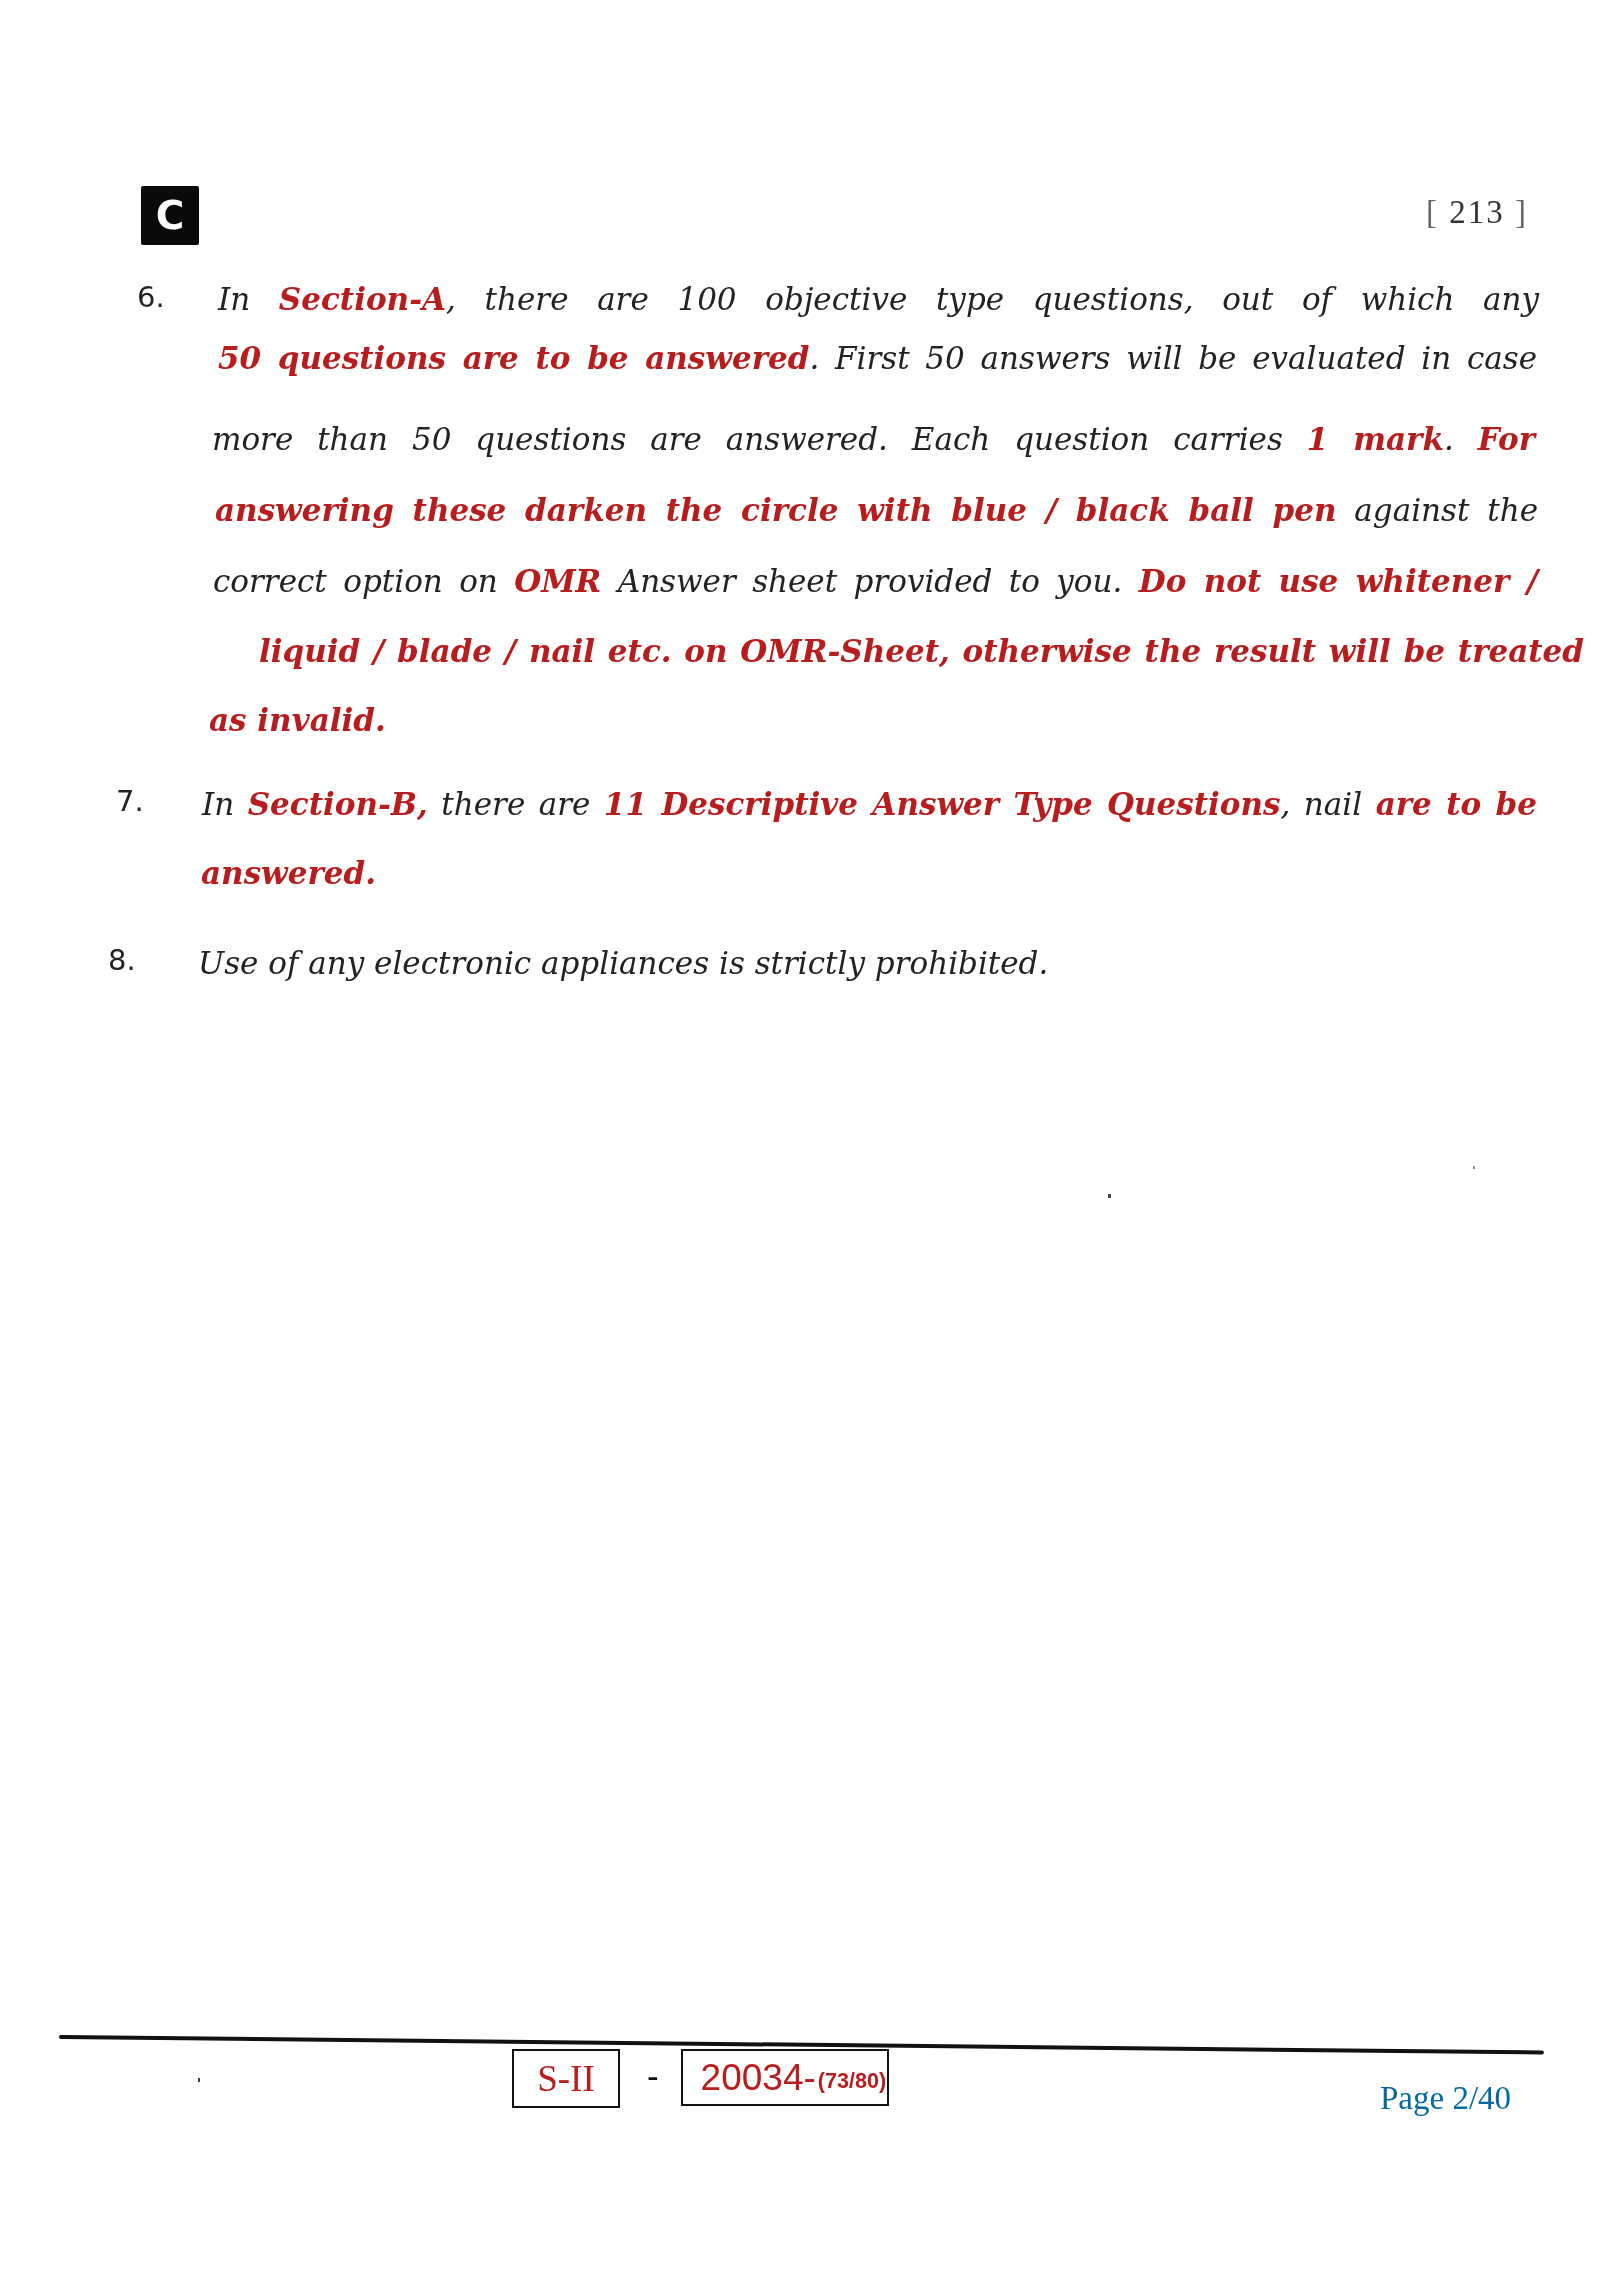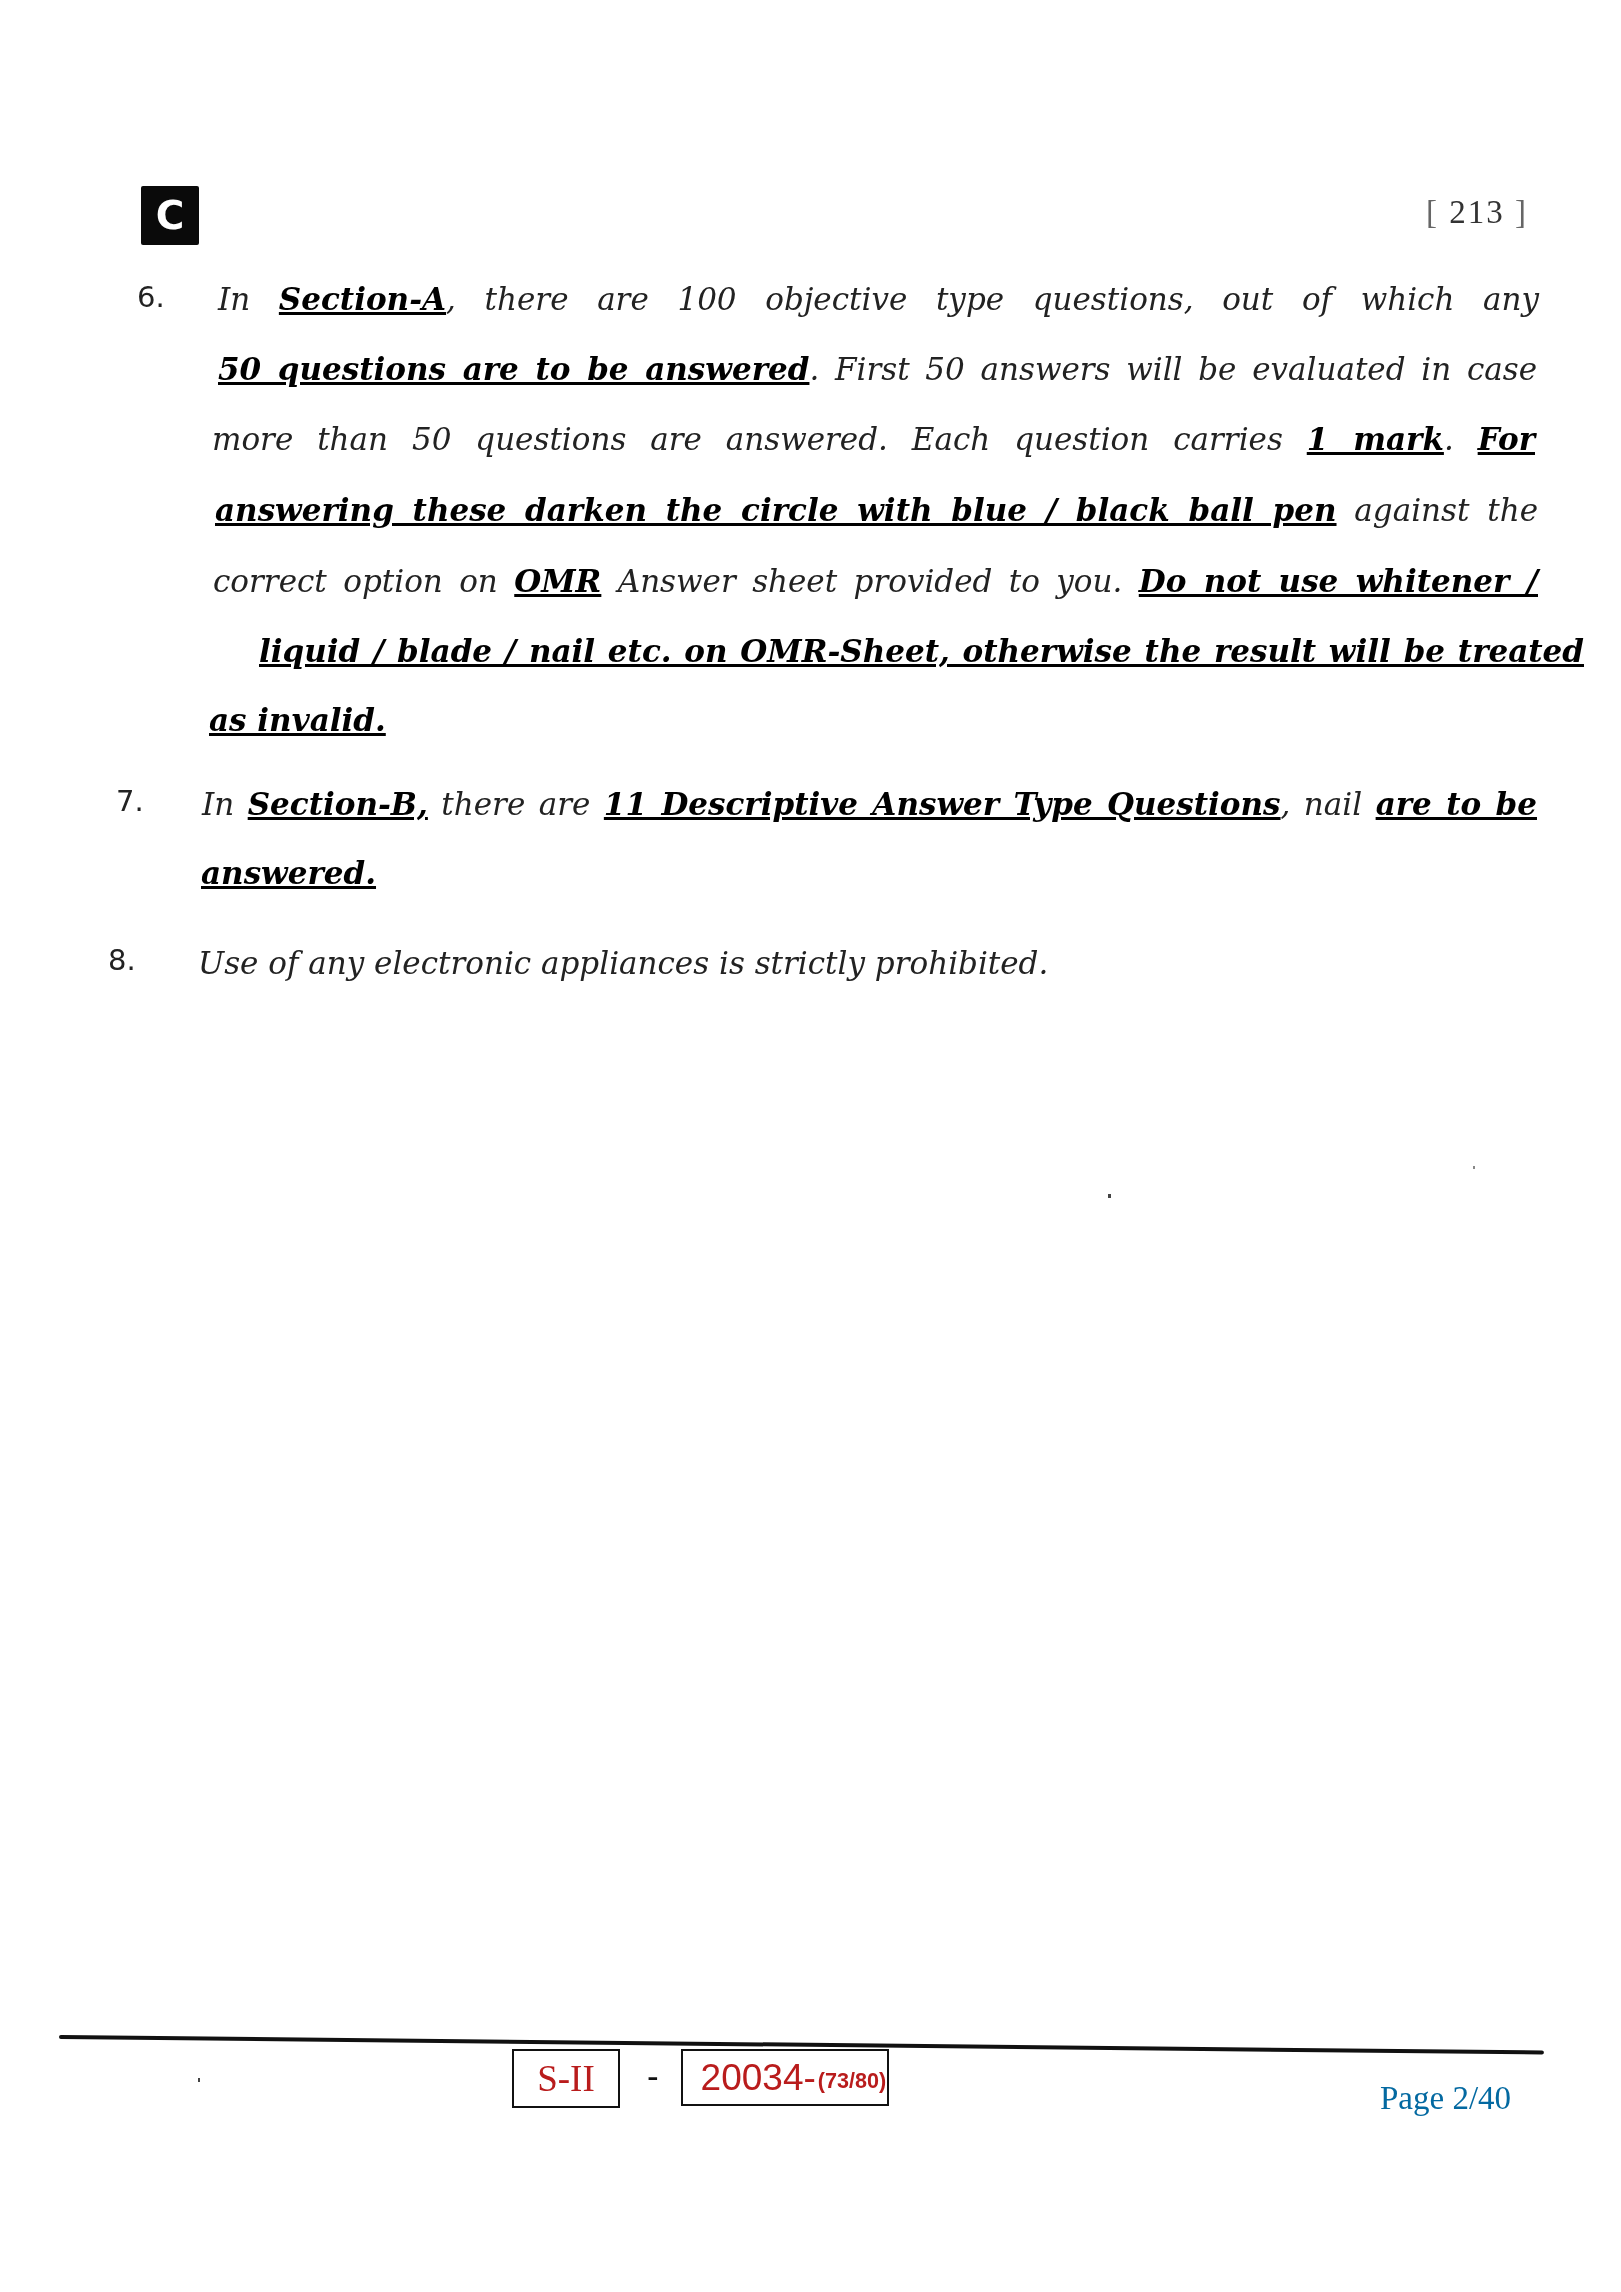--- a/index.html
+++ b/index.html
@@ -10,21 +10,21 @@
            font-family: "DejaVu Sans", sans-serif; font-weight: bold; font-size: 39px;
            display: flex; align-items: center; justify-content: center; }
   .pageref { position: absolute; left: 1426px; top: 194px; font-size: 33px;
              font-family: "Liberation Serif", serif; color: #333; letter-spacing: 2px; }
   .pageref .br { color: #666; font-weight: 300; }
   .item { position: absolute; left: 0; width: 1621px; }
   .num { position: absolute; font-family: "DejaVu Sans", sans-serif; font-size: 29px; color: #222; }
   .line { position: absolute; font-size: 31px; white-space: nowrap; font-style: italic;
           font-family: "DejaVu Serif", serif; color: #222; }
   .line.just { text-align: justify; text-align-last: justify; }
-  .b { font-weight: bold; font-style: italic; color: #000000; text-decoration: underline; }
+  .b { font-weight: bold; font-style: italic; color: #b91c1c; }
   .footer-rule { position: absolute; left: 59px; top: 2035px; width: 1485px; height: 3.9px;
                  background: #111; transform: rotate(0.6deg); transform-origin: left center;
                  border-radius: 2px; }
   .fbox { position: absolute; border: 2.9px solid #111; font-family: "Liberation Sans", sans-serif;
           font-size: 37px; display: flex; align-items: center; justify-content: center; color: #b91c1c; }
   .fbox.s2 { left: 512px; top: 2049px; width: 104px; height: 55px; font-family: "Liberation Serif", serif; }
   .fdash { position: absolute; left: 647px; top: 2056px; font-size: 35px; font-family: "Liberation Sans", sans-serif; }
   .fbox.code { left: 681px; top: 2049px; width: 208px; height: 57px; justify-content: flex-start; padding-left: 17.6px; box-sizing: border-box; }
   .fbox.code small { font-size: 21.6px; font-weight: bold; margin-left: 2px; margin-top: 7.8px; }
   .pagenum { position: absolute; left: 1380px; top: 2080px; font-family: "Liberation Serif", serif; font-size: 33px; color: #0369a1; text-align: right; }
@@ -34,21 +34,21 @@
 <body>
 
 <div class="badge">
     <span>C</span>
   </div>
 <div class="pageref"><span class="br">[ </span><span>213</span><span class="br"> ]</span></div>
 
 <div class="item">
   <div class="num" style="left:137px; top:280px;">6.</div>
   <div class="line just" style="left:218px; top:281px; width:1321px;"><span>In </span><span class="b">Section-A</span><span>, there are 100 objective type questions, out of which any</span></div>
-  <div class="line just" style="left:218px; top:351px; width:1319px;"><span class="b">50 questions are to be answered</span><span>. First 50 answers will be evaluated in case</span></div>
+  <div class="line just" style="left:218px; top:340px; width:1319px;"><span class="b">50 questions are to be answered</span><span>. First 50 answers will be evaluated in case</span></div>
   <div class="line just" style="left:212px; top:421px; width:1323px;"><span>more than 50 questions are answered. Each question carries </span><span class="b">1 mark</span><span>. </span><span class="b">For</span></div>
   <div class="line just" style="left:215px; top:492px; width:1323px;"><span class="b">answering these darken the circle with blue / black ball pen</span><span> against the</span></div>
   <div class="line just" style="left:213px; top:563px; width:1325px;"><span>correct option on </span><span class="b">OMR</span><span> Answer sheet provided to you. </span><span class="b">Do not use whitener /</span></div>
   <div class="line just" style="left:211px; top:633px; width:1325px;margin-left:48px;"><span class="b">liquid / blade / nail etc. on OMR-Sheet, otherwise the result will be treated</span></div>
   <div class="line" style="left:209px; top:702px;"><span class="b">as invalid.</span></div>
 </div>
 
 <div class="item">
   <div class="num" style="left:116px; top:784px;">7.</div>
   <div class="line just" style="left:202px; top:786px; width:1335px;"><span>In </span><span class="b">Section-B,</span><span> there are </span><span class="b">11 Descriptive Answer Type Questions</span><span>, nail </span><span class="b">are to be</span></div>

